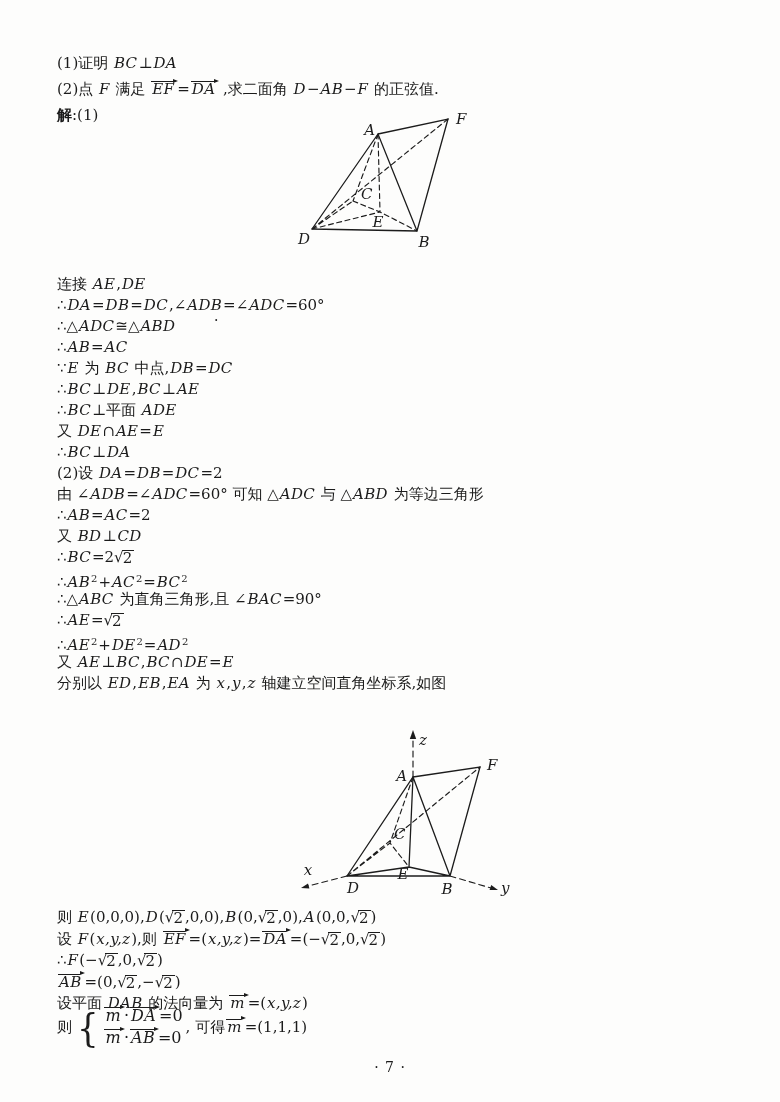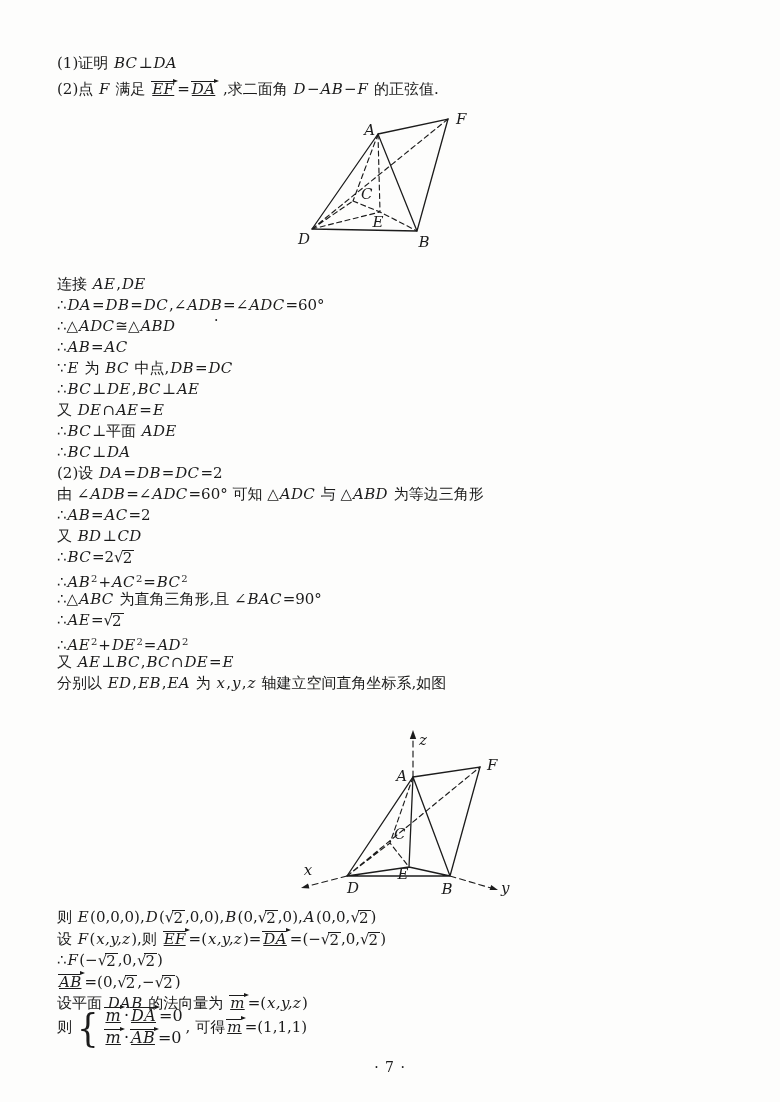--- a/index.html
+++ b/index.html
@@ -18,21 +18,21 @@
   .row.tall{height:48px;display:flex;align-items:center;margin-top:2px;}
   .t{font-style:normal;}
   .b{font-weight:bold;}
   .m{font-style:italic;letter-spacing:0.3px;padding:0 1px;}
   .sup{font-size:10px;font-style:normal;vertical-align:0.45em;padding:0 1px 0 0;}
   .sqrt{white-space:nowrap;display:inline-block;}
   .sqrt .rt{font-style:normal;}
   .sqrt .rad{display:inline-block;border-top:1.2px solid #1b1b1b;line-height:15px;
              font-style:normal;padding:0 2px 0 1px;margin-left:-2px;vertical-align:-1px;}
   .vec{position:relative;display:inline-block;font-style:italic;letter-spacing:0.3px;
-       padding:0 3px 0 2px;line-height:17px;text-decoration:underline;}
+       padding:0 3px 0 2px;line-height:17px;}
   .vec::before{content:"";position:absolute;left:1px;right:4px;top:0;
                border-top:1.2px solid #1b1b1b;}
   .vec::after{content:"";position:absolute;right:-1px;top:-2.5px;width:0;height:0;
               border-left:5px solid #1b1b1b;border-top:2.5px solid transparent;
               border-bottom:2.5px solid transparent;}
   .sys{display:inline-flex;align-items:center;vertical-align:middle;margin:0 3px;}
   .sys .brace{font-size:40px;font-style:normal;line-height:0.9;margin-right:3px;
               transform:scaleX(0.85);font-weight:300;}
   .sys .srows{display:flex;flex-direction:column;row-gap:4px;}
   .sys .srow{height:18px;line-height:18px;font-size:16px;white-space:nowrap;}
@@ -42,20 +42,21 @@
   #stray-mark{position:absolute;left:214px;top:312px;font-size:14px;}
   #page-footer{position:absolute;left:0;top:1059px;width:780px;text-align:center;
                font-size:14px;letter-spacing:1px;}
 </style>
 </head>
 <body>
 
 <div class="block" id="header-block">
     <div class="row"><span class="t">(1)证明 </span><span class="m">BC</span><span class="t">⊥</span><span class="m">DA</span></div>
     <div class="row"><span class="t">(2)点 </span><span class="m">F</span><span class="t"> 满足 </span><span class="m vec">EF</span><span class="t">=</span><span class="m vec">DA</span><span class="t"> ,求二面角 </span><span class="m">D</span><span class="t">−</span><span class="m">AB</span><span class="t">−</span><span class="m">F</span><span class="t"> 的正弦值.</span></div>
+    <div class="row"><span class="t b">解</span><span class="t">:(1)</span></div>
   </div>
 
 <svg id="figure-1" style="left:295px;top:108px" width="180" height="145" viewBox="0 0 180 145">
   <g stroke="#1c1c1c" stroke-width="1.3" fill="none" stroke-linecap="round">
     <path d="M17,121 L83,26 L122,123 M83,26 L153,11 L122,123 M17,121 L122,123"></path>
   </g>
   <g stroke="#1c1c1c" stroke-width="1.15" fill="none" stroke-dasharray="5,3.5" stroke-linecap="round">
     <path d="M83,26 L58,93 M83,26 L85,104 M17,121 L58,93 M17,121 L85,104 M58,93 L85,104 L122,123 M17,121 L153,11"></path>
   </g>
   <g>
@@ -68,22 +69,22 @@
   </g>
 </svg>
 
 <div class="block" id="solution-block">
     <div class="row"><span class="t">连接 </span><span class="m">AE</span><span class="t">,</span><span class="m">DE</span></div>
     <div class="row"><span class="t">∴</span><span class="m">DA</span><span class="t">=</span><span class="m">DB</span><span class="t">=</span><span class="m">DC</span><span class="t">,∠</span><span class="m">ADB</span><span class="t">=∠</span><span class="m">ADC</span><span class="t">=60°</span></div>
     <div class="row"><span class="t">∴△</span><span class="m">ADC</span><span class="t">≅△</span><span class="m">ABD</span></div>
     <div class="row"><span class="t">∴</span><span class="m">AB</span><span class="t">=</span><span class="m">AC</span></div>
     <div class="row"><span class="t">∵</span><span class="m">E</span><span class="t"> 为 </span><span class="m">BC</span><span class="t"> 中点,</span><span class="m">DB</span><span class="t">=</span><span class="m">DC</span></div>
     <div class="row"><span class="t">∴</span><span class="m">BC</span><span class="t">⊥</span><span class="m">DE</span><span class="t">,</span><span class="m">BC</span><span class="t">⊥</span><span class="m">AE</span></div>
+    <div class="row"><span class="t">∴</span><span class="m">BC</span><span class="t">⊥平面 </span><span class="m">ADE</span></div>
     <div class="row"><span class="t">又 </span><span class="m">DE</span><span class="t">∩</span><span class="m">AE</span><span class="t">=</span><span class="m">E</span></div>
-    <div class="row"><span class="t">∴</span><span class="m">BC</span><span class="t">⊥平面 </span><span class="m">ADE</span></div>
     <div class="row"><span class="t">∴</span><span class="m">BC</span><span class="t">⊥</span><span class="m">DA</span></div>
     <div class="row"><span class="t">(2)设 </span><span class="m">DA</span><span class="t">=</span><span class="m">DB</span><span class="t">=</span><span class="m">DC</span><span class="t">=2</span></div>
     <div class="row"><span class="t">由 ∠</span><span class="m">ADB</span><span class="t">=∠</span><span class="m">ADC</span><span class="t">=60° 可知 △</span><span class="m">ADC</span><span class="t"> 与 △</span><span class="m">ABD</span><span class="t"> 为等边三角形</span></div>
     <div class="row"><span class="t">∴</span><span class="m">AB</span><span class="t">=</span><span class="m">AC</span><span class="t">=2</span></div>
     <div class="row"><span class="t">又 </span><span class="m">BD</span><span class="t">⊥</span><span class="m">CD</span></div>
     <div class="row"><span class="t">∴</span><span class="m">BC</span><span class="t">=2</span><span class="sqrt"><span class="rt">√</span><span class="rad">2</span></span></div>
     <div class="row"><span class="t">∴</span><span class="m">AB</span><span class="sup">2</span><span class="t">+</span><span class="m">AC</span><span class="sup">2</span><span class="t">=</span><span class="m">BC</span><span class="sup">2</span></div>
     <div class="row"><span class="t">∴△</span><span class="m">ABC</span><span class="t"> 为直角三角形,且 ∠</span><span class="m">BAC</span><span class="t">=90°</span></div>
     <div class="row"><span class="t">∴</span><span class="m">AE</span><span class="t">=</span><span class="sqrt"><span class="rt">√</span><span class="rad">2</span></span></div>
     <div class="row"><span class="t">∴</span><span class="m">AE</span><span class="sup">2</span><span class="t">+</span><span class="m">DE</span><span class="sup">2</span><span class="t">=</span><span class="m">AD</span><span class="sup">2</span></div>

